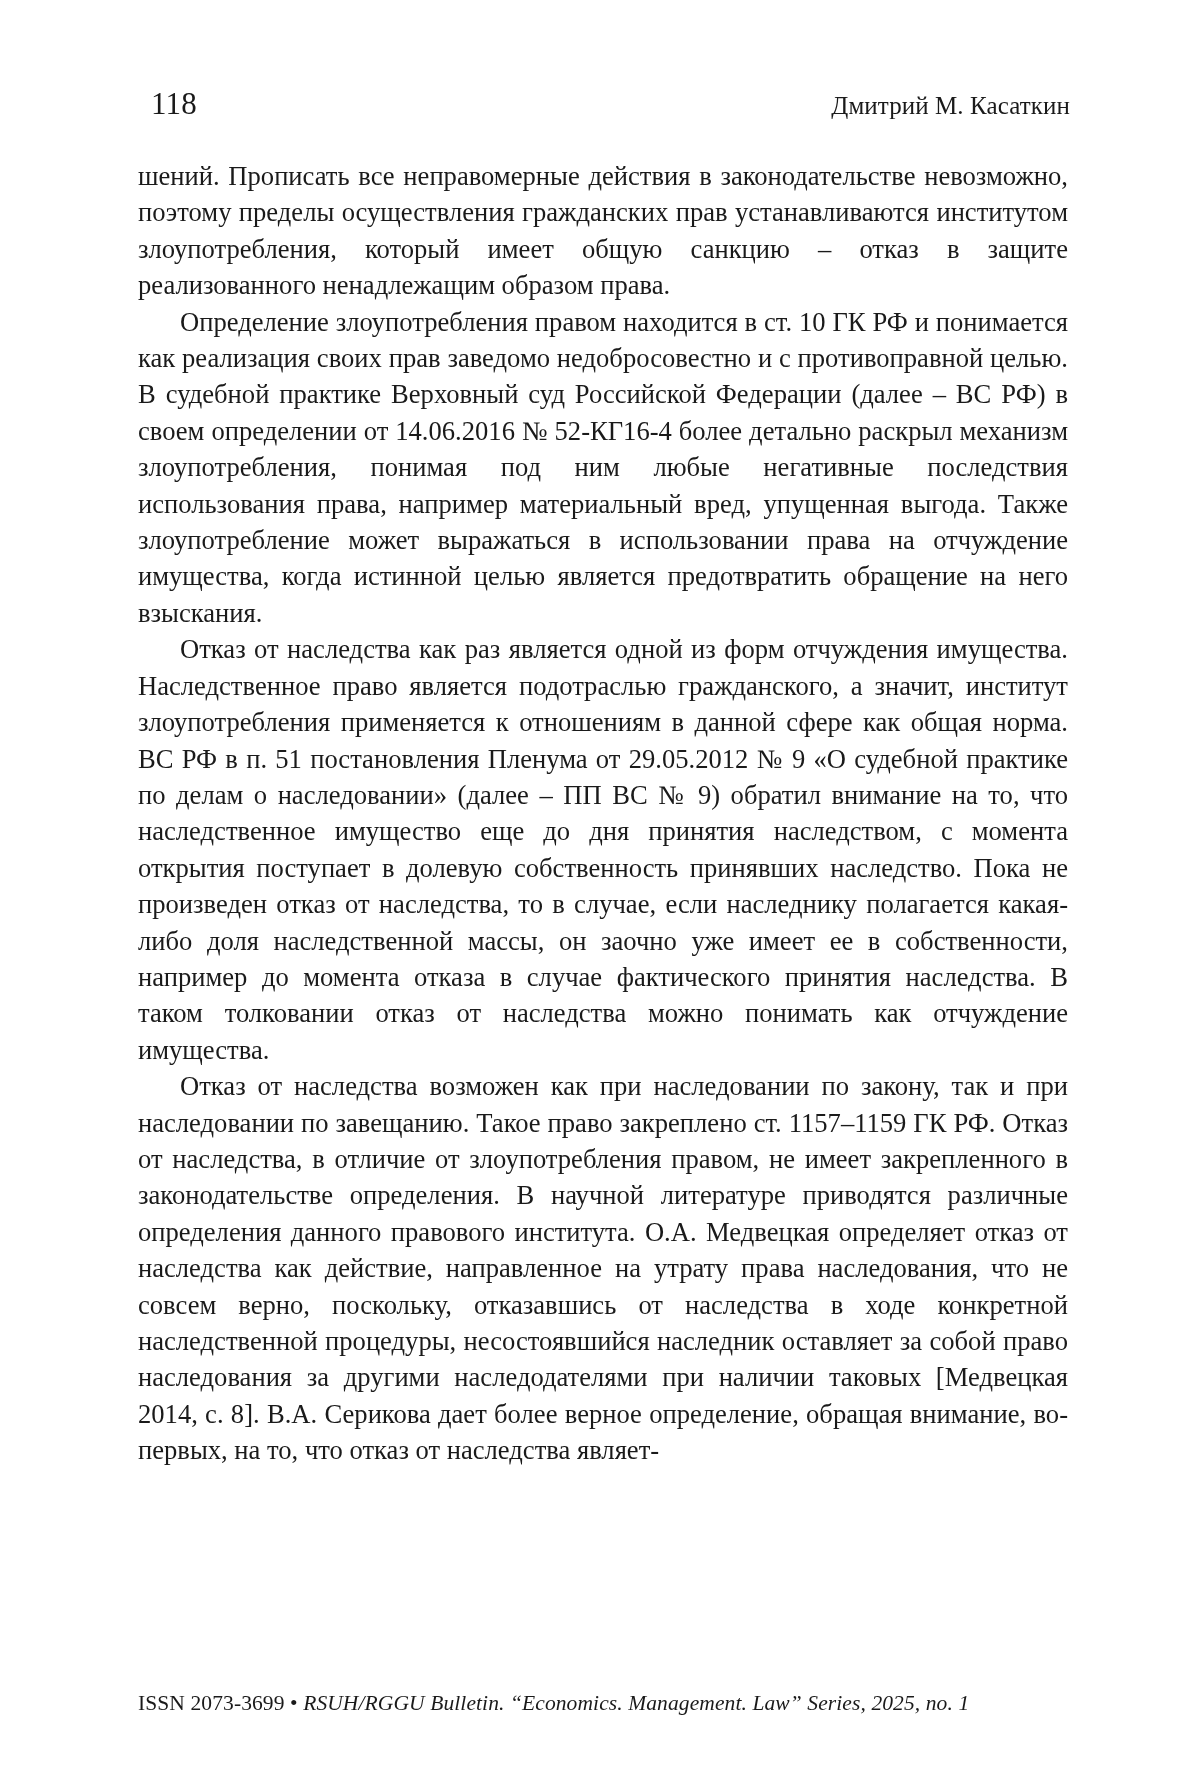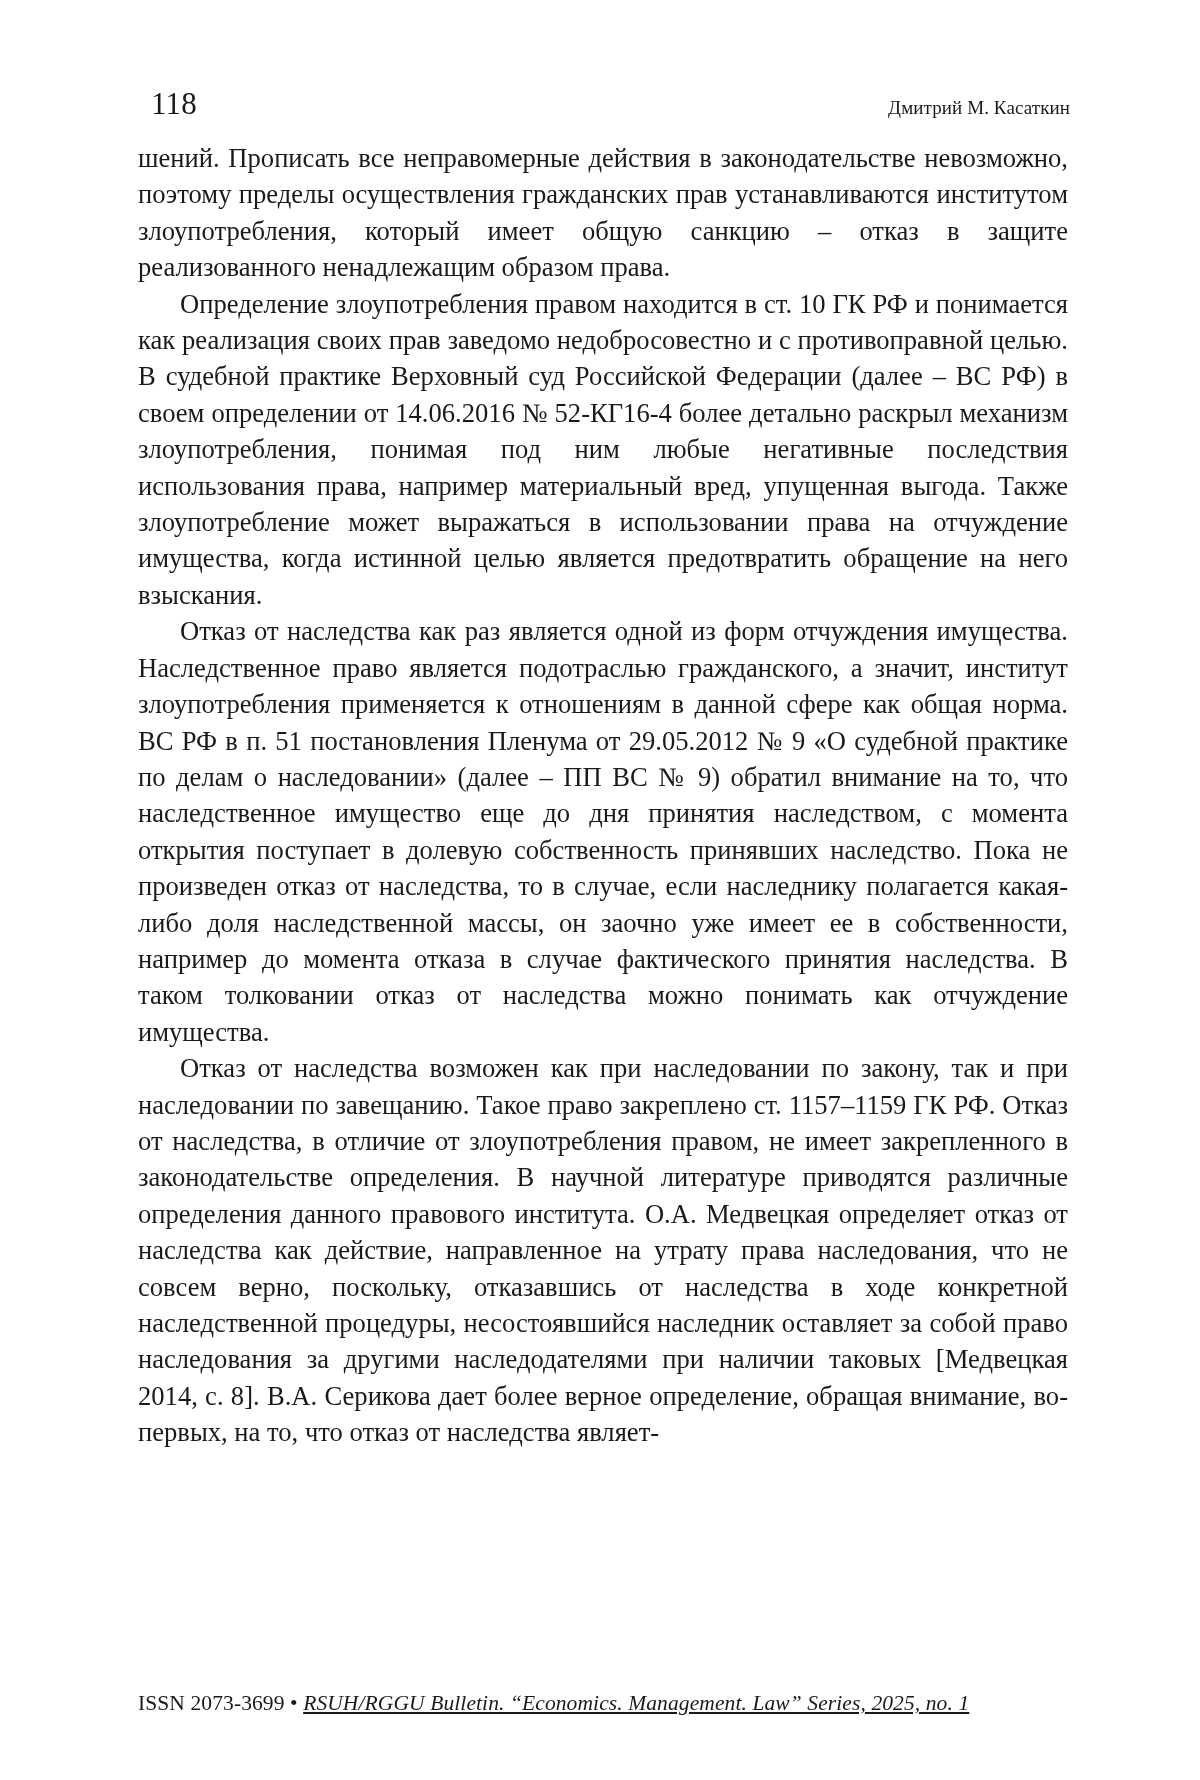--- a/index.html
+++ b/index.html
@@ -27,27 +27,27 @@
     right: 130px;
     display: flex;
     align-items: baseline;
     justify-content: space-between;
   }
   .folio {
     font-size: 31px;
     letter-spacing: 0.2px;
   }
   .running-head {
-    font-size: 19px;
+    font-size: 25px;
     letter-spacing: 0.1px;
     text-align: center;
   }
   .body-text {
     position: absolute;
-    top: 140px;
+    top: 158px;
     left: 138px;
     width: 930px;
     font-size: 26.6px;
     line-height: 36.4px;
     text-align: justify;
     text-justify: inter-word;
     hyphens: manual;
   }
   .body-text p {
     margin: 0;
@@ -64,21 +64,20 @@
     letter-spacing: 0.1px;
   }
   .footer .issn {
     font-family: "Liberation Serif", serif;
   }
   .footer .bull {
     font-style: normal;
   }
   .footer .ital {
     font-style: italic;
-    text-decoration: underline;
   }
 </style>
 </head>
 <body>
 
 <div class="page">
 
   <div class="header">
     <div class="folio">118</div>
     <div class="running-head">Дмитрий М. Касаткин</div>

